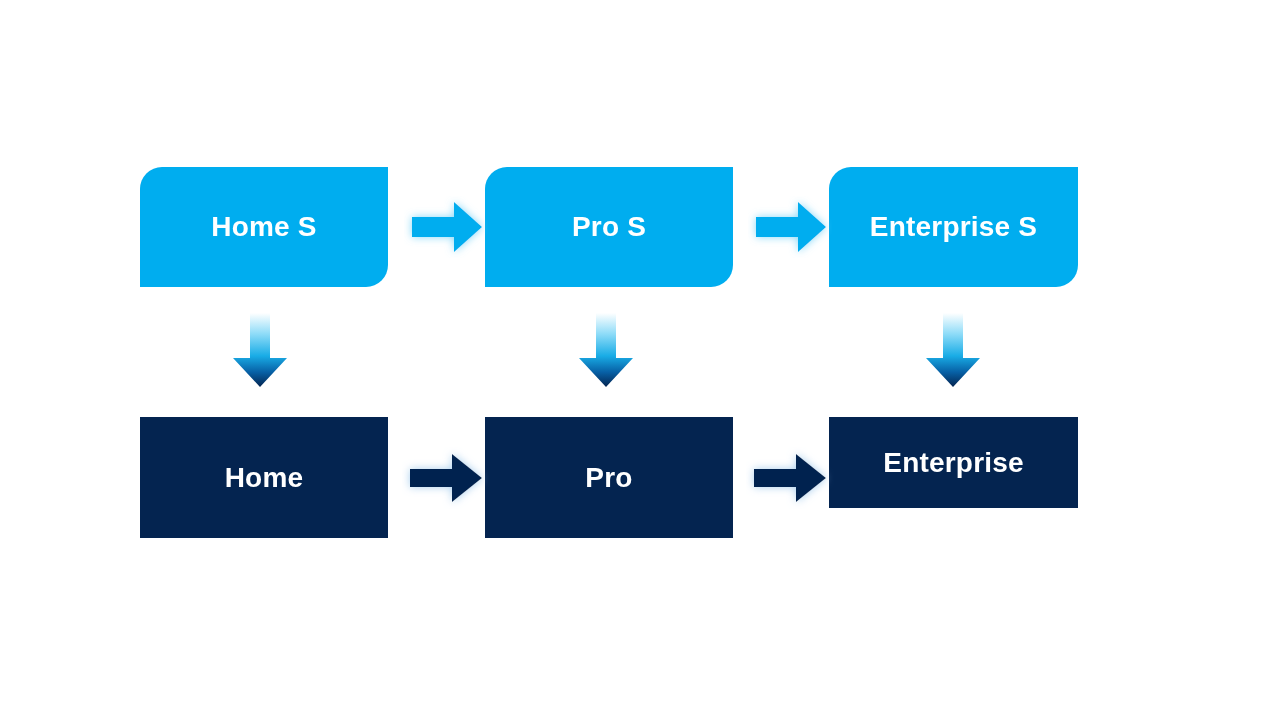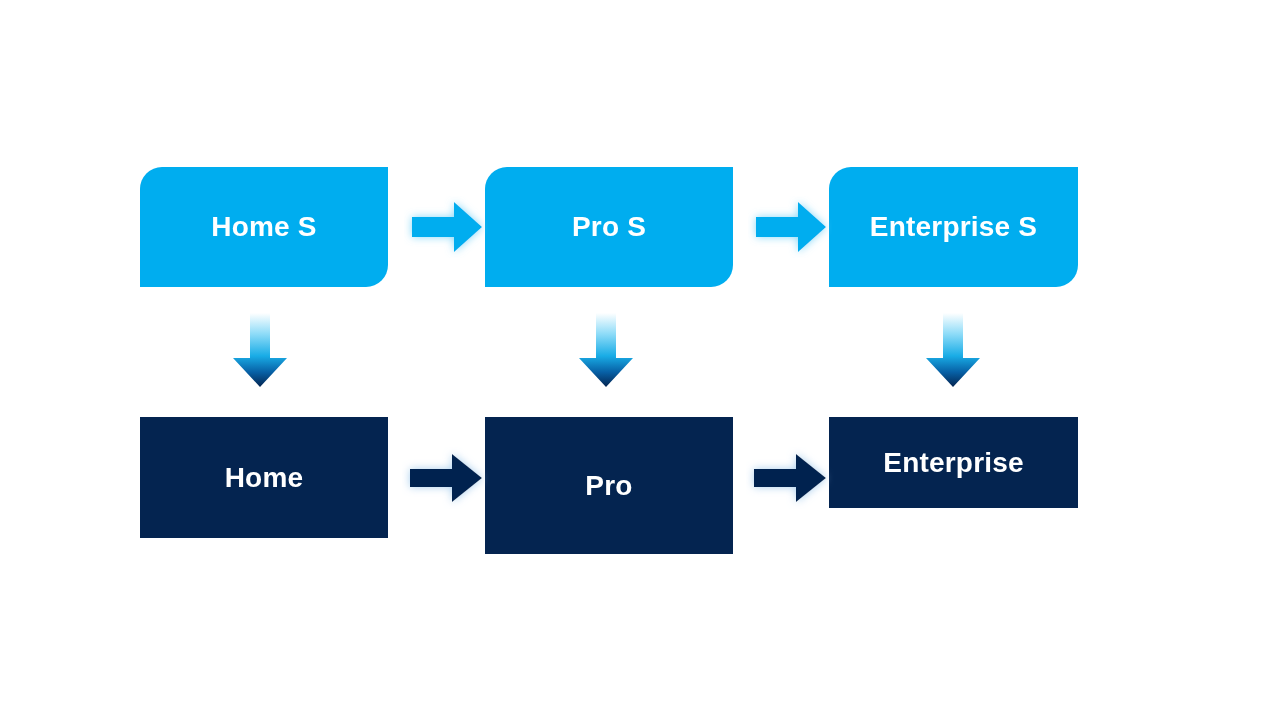--- a/index.html
+++ b/index.html
@@ -139,21 +139,21 @@
         </linearGradient>
       </defs>
       <polygon points="25,2 45,2 45,47 62,47 35,76 8,47 25,47" fill="url(#gradDown3)"></polygon>
     </svg>
   </div>
 
   <div class="node node-bottom" style="left:140px; top:417px; width:248px; height:121px;">
     <span>Home</span>
   </div>
 
-  <div class="node node-bottom" style="left:485px; top:417px; width:248px; height:137px;">
+  <div class="node node-bottom" style="left:485px; top:417px; width:248px; height:121px;">
     <span>Pro</span>
   </div>
 
   <div class="node node-bottom" style="left:829px; top:417px; width:249px; height:91px;">
     <span>Enterprise</span>
   </div>
 
   <div class="harrow" style="left:402px; top:447px; width:88px; height:62px;">
     <svg width="88" height="62" viewBox="0 0 88 62" xmlns="http://www.w3.org/2000/svg">
       <defs>

